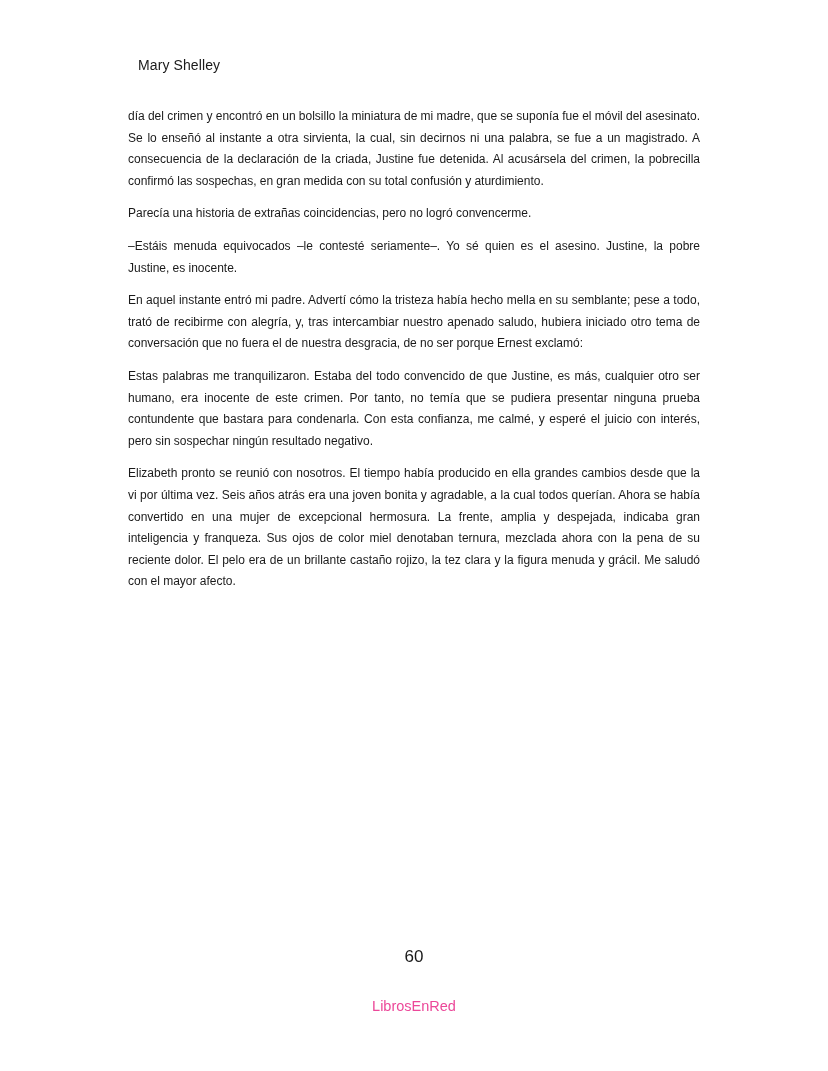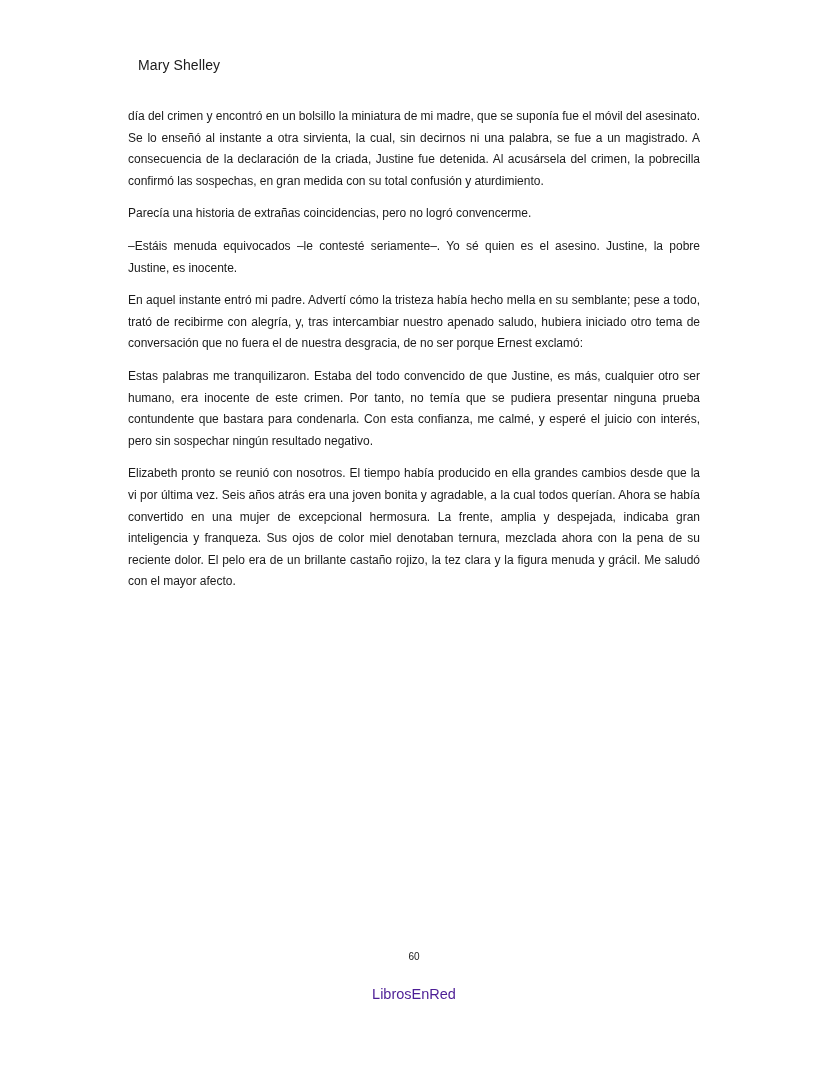--- a/index.html
+++ b/index.html
@@ -52,29 +52,29 @@
   }
   
   .page-footer {
     position: absolute;
     left: 0;
     right: 0;
     top: 948px;
     text-align: center;
   }
   .folio {
-    font-size: 10px;
+    font-size: 17px;
     line-height: 18px;
     color: #1a1a1a;
   }
   .imprint {
-    margin-top: 19px;
+    margin-top: 31px;
     font-size: 14.5px;
     line-height: 18px;
-    color: #4c1d95;
+    color: #ec4899;
   }
 </style>
 </head>
 <body>
 
 <div class="page">
 
   <div class="running-head">Mary Shelley</div>
 
   <div class="text-column">

